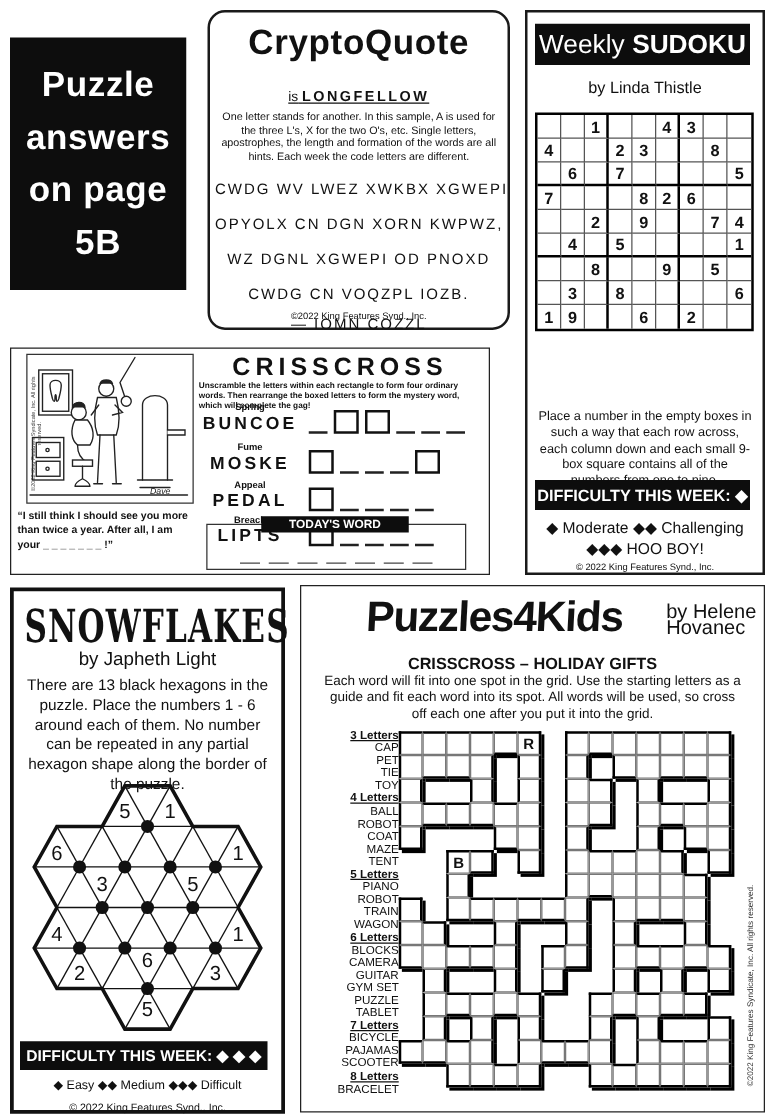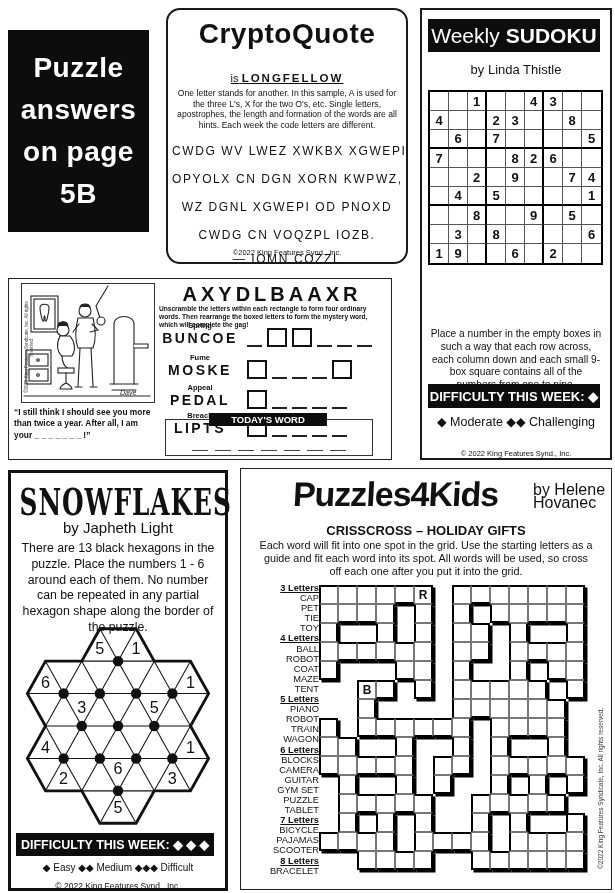--- a/index.html
+++ b/index.html
@@ -200,20 +200,21 @@
         <div style="border-right: 2.5px solid rgb(0, 0, 0); border-bottom: none;"></div>
         <div style="border-right: 1px solid rgb(85, 85, 85); border-bottom: none;">2</div>
         <div style="border-right: 1px solid rgb(85, 85, 85); border-bottom: none;"></div>
         <div style="border-right: none; border-bottom: none;"></div>
       </div>
     <div class="abs ctr sud-instr">Place a number in the empty boxes in such a way that each row across, each column down and each small 9-box square contains all of the numbers from one to nine.</div>
     <div class="abs sud-diff">
       <span>DIFFICULTY THIS WEEK:</span>&nbsp;<span>◆</span>
     </div>
     <div class="abs ctr sud-leg1">◆ Moderate   ◆◆ Challenging</div>
+    <div class="abs ctr sud-leg2">◆◆◆ HOO BOY!</div>
     <div class="abs ctr sud-copy">© 2022 King Features Synd., Inc.</div>
   </div>
 
   <div class="panel scram">
     <div class="abs toon">
       <svg width="130" height="116" viewBox="0 0 130 116">
         <g fill="none" stroke="#222" stroke-width="1.1" stroke-linecap="round">
 
           <rect x="9" y="12" width="27" height="36" fill="#fff"></rect>
           <rect x="12" y="15" width="21" height="30" fill="#fff"></rect>
@@ -246,21 +247,21 @@
           <path d="M58,64 l-2,38 M69,64 l2,38 M53,103 h7 M68,103 h7"></path>
 
           <path d="M2,112 h126"></path>
           <text x="98" y="111" font-size="7" font-style="italic" fill="#222" stroke="none">Dave</text>
         </g>
       </svg>
       <div class="toon-copy">©2022 King Features Syndicate, Inc. All rights reserved.</div>
     </div>
     <div class="abs toon-cap">“I still think I should see you more than twice a year.  After all, I am your _ _ _ _ _ _ _ !”</div>
     <div class="abs scram-right">
-      <div class="abs ctr scram-title">AXYDLBAAXR</div>
+      <div class="abs ctr scram-title">CRISSCROSS</div>
       <div class="abs scram-instr">Unscramble the letters within each rectangle to form four ordinary words. Then rearrange the boxed letters to form the mystery word, which will complete the gag!</div>
       <div id="scram-rows">
           <div class="srow" style="top: 40px;">
             <div class="clue">Spring</div>
             <div class="word">BUNCOE</div>
             <div class="cells">
               <span class="cell-blank"></span>
               <span class="cell-box"></span>
               <span class="cell-box"></span>
               <span class="cell-blank"></span>

